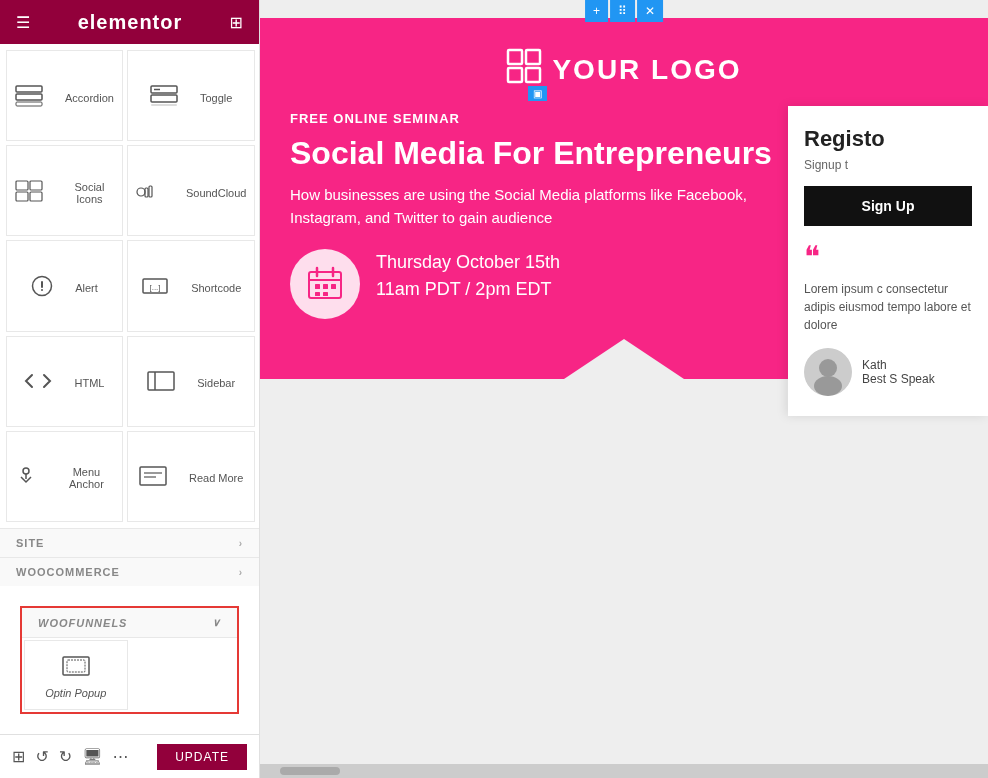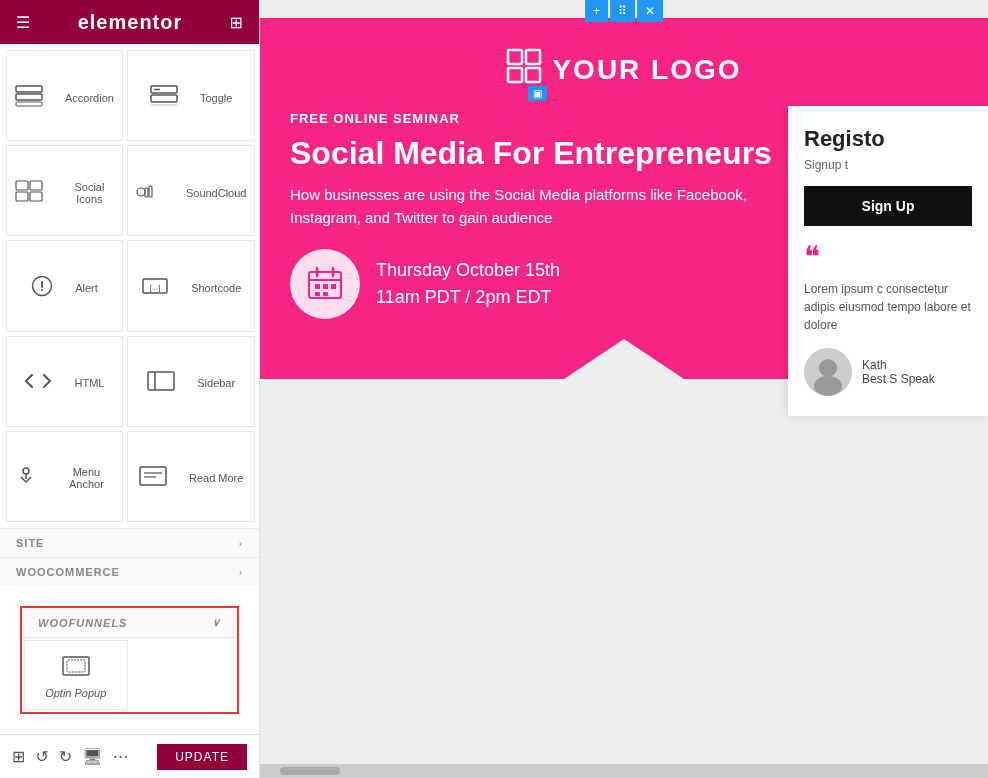--- a/index.html
+++ b/index.html
@@ -261,21 +261,21 @@
     .seminar-desc {
       color: #fff;
       font-size: 15px;
       line-height: 1.5;
       margin-bottom: 20px;
       max-width: 500px;
     }
 
     .seminar-date-row {
       display: flex;
-      align-items: center;
+      align-items: flex-start;
       gap: 16px;
     }
 
     .calendar-icon-box {
       background: rgba(255,255,255,0.85);
       border-radius: 50%;
       width: 70px;
       height: 70px;
       display: flex;
       align-items: center;

